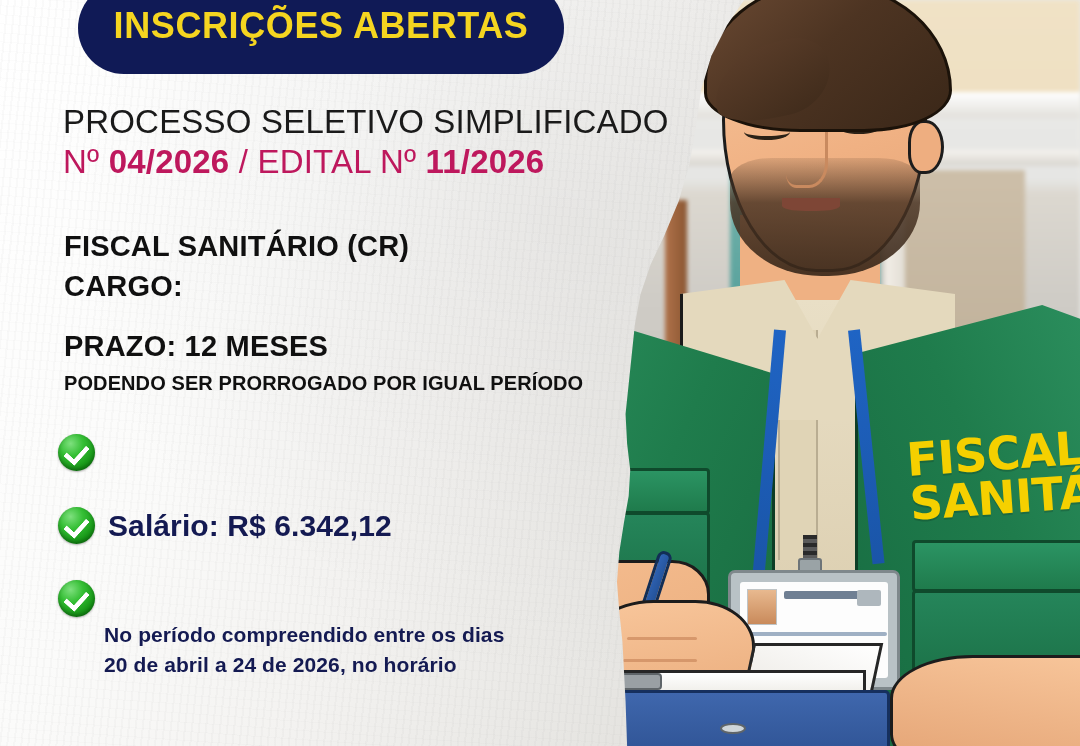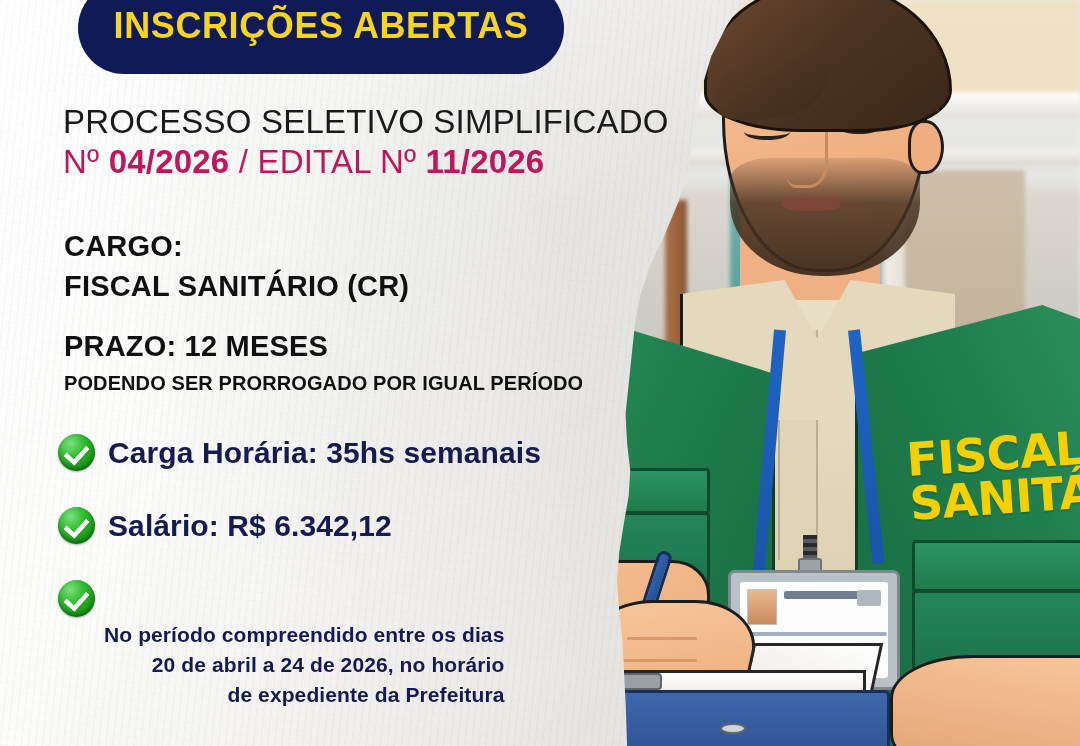--- a/index.html
+++ b/index.html
@@ -388,21 +388,21 @@
     width:10px; height:18px;
     border:solid #ffffff;
     border-width:0 5px 5px 0;
     transform:rotate(42deg);
     border-radius:1px;
   }
 
   .para {
     position:absolute; left:104px; top:620px;
     font-size:21px; font-weight:bold; color:#141a52;
-    line-height:1.42; letter-spacing:0.1px; white-space:nowrap;text-align:right;
+    line-height:1.42; letter-spacing:0.1px; white-space:nowrap;
   }
 </style>
 </head>
 <body>
 
 <div class="poster">
 
   <div class="photo-layer">
 
     <div class="backdrop">
@@ -500,43 +500,41 @@
     <div class="badge-pill">
       <span>INSCRIÇÕES ABERTAS</span>
     </div>
 
     <div class="head-block">
       <div class="hl1">PROCESSO SELETIVO SIMPLIFICADO</div>
       <div class="hl2"><span>Nº </span><b>04/2026</b><span> / EDITAL Nº </span><b>11/2026</b></div>
     </div>
 
     <div class="cargo-block">
+      <div class="cargo-l">FISCAL SANITÁRIO (CR)</div>
       <div class="cargo-l">CARGO:</div>
-      <div class="cargo-l">FISCAL SANITÁRIO (CR)</div>
     </div>
 
     <div class="prazo-block">
       <div class="prazo-l">PRAZO: 12 MESES</div>
       <div class="prazo-sub">PODENDO SER PRORROGADO POR IGUAL PERÍODO</div>
     </div>
 
     <div class="bullets">
       <div class="bullet">
         <div class="check"></div>
-        <div class="bullet-text">Carga Horária: 35hs semanais</div>
       </div>
       <div class="bullet">
         <div class="check"></div>
         <div class="bullet-text">Salário: R$ 6.342,12</div>
       </div>
       <div class="bullet">
         <div class="check"></div>
       </div>
     </div>
 
     <div class="para">
       <div>No período compreendido entre os dias</div>
       <div>20 de abril a 24 de 2026, no horário</div>
-      <div>de expediente da Prefeitura</div>
     </div>
 
   </div>
 </div>
 
 </body></html>

